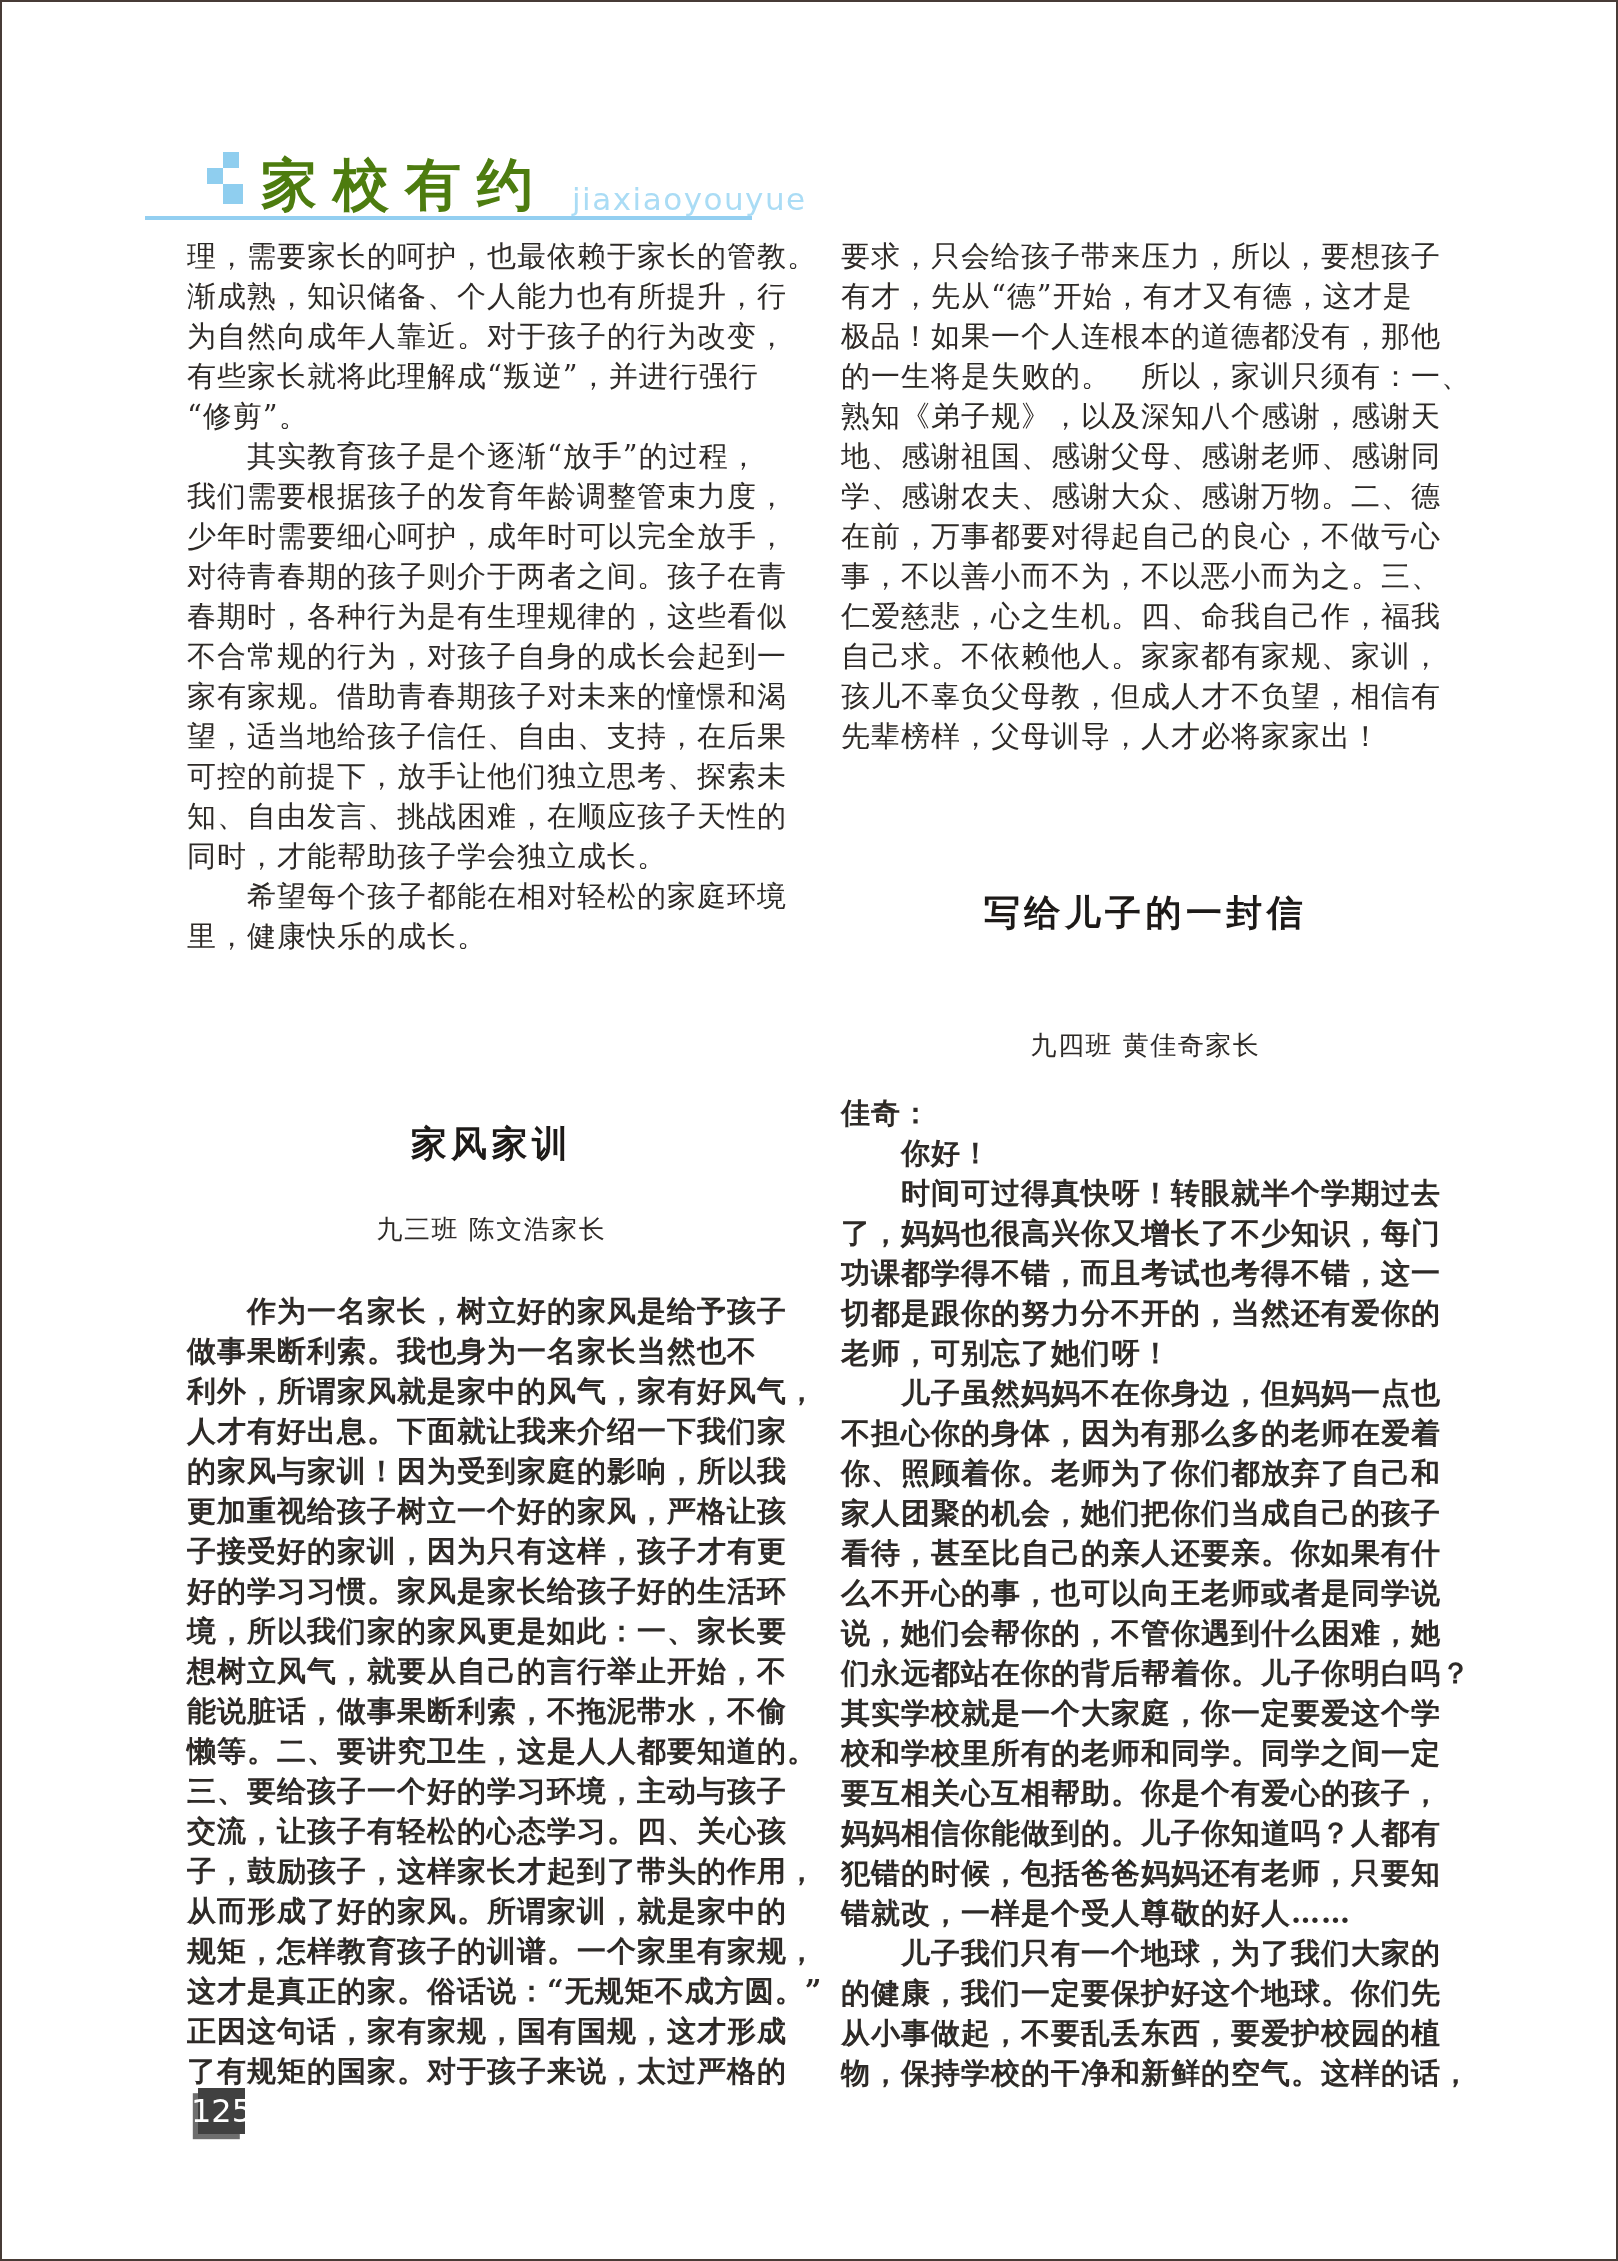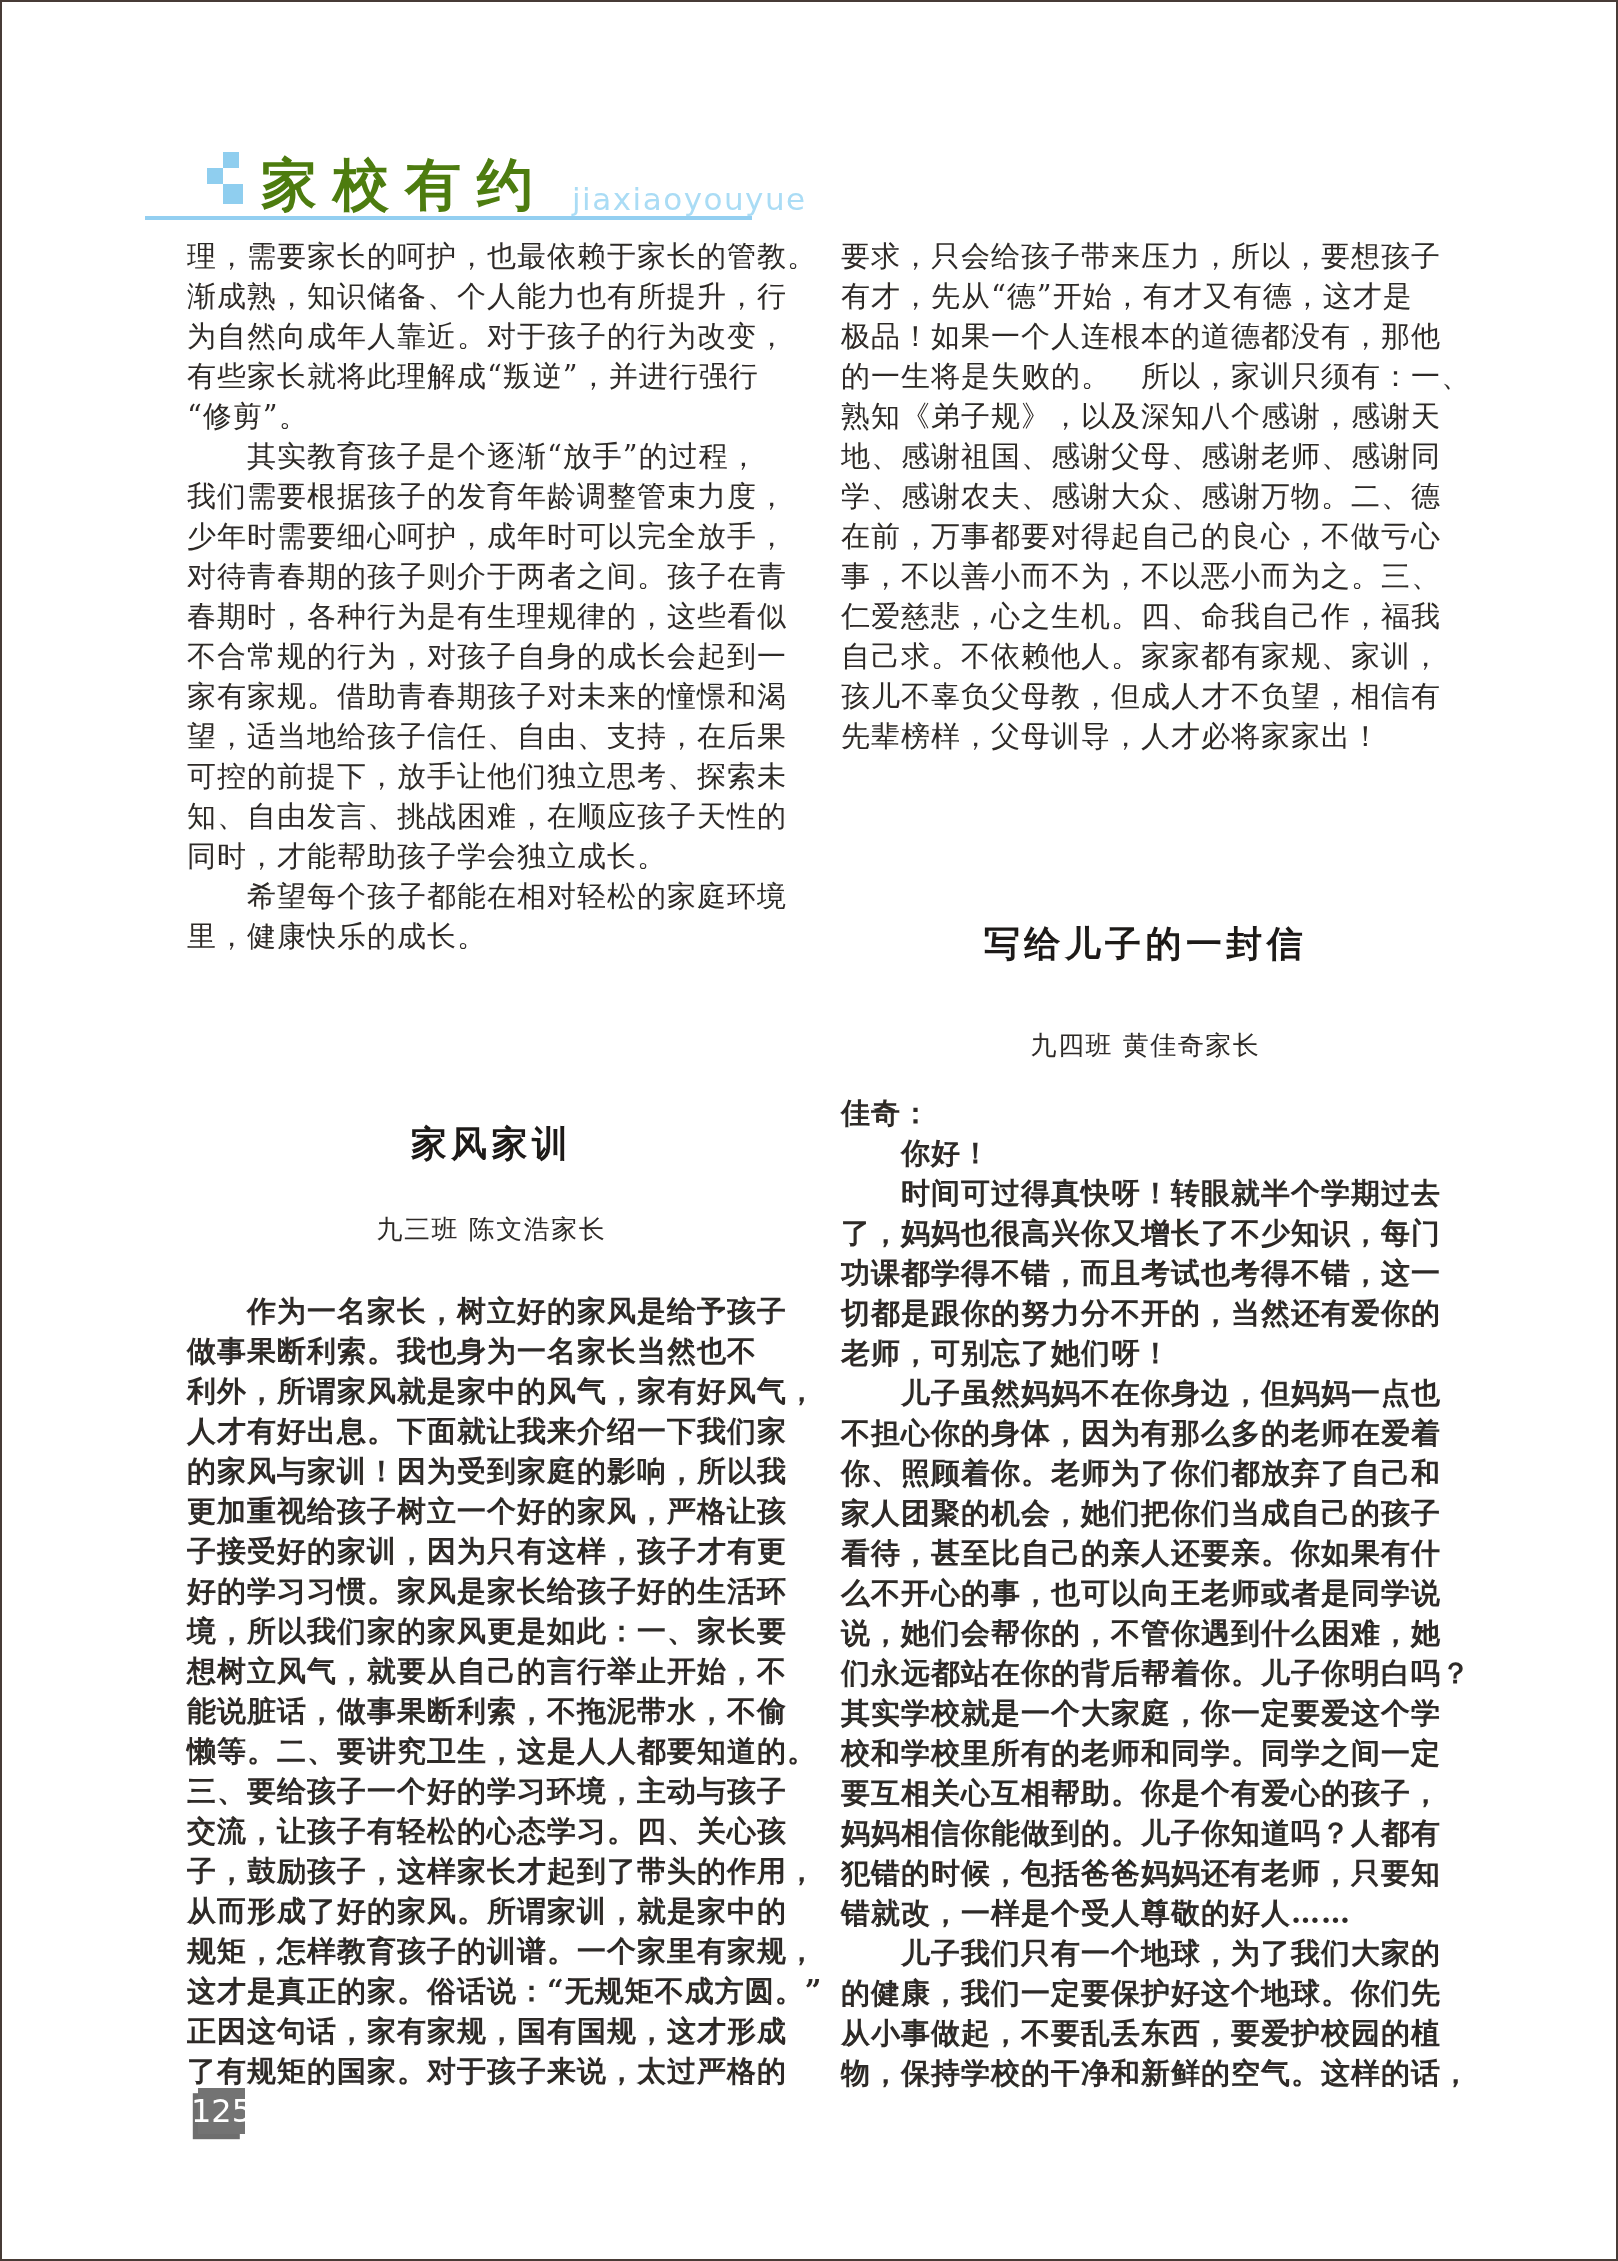--- a/index.html
+++ b/index.html
@@ -44,21 +44,21 @@
     letter-spacing:4.4px;margin:0;
   }
   .article-byline{
     position:absolute;left:0;width:100%;height:34px;line-height:34px;
     text-align:center;font-size:26px;letter-spacing:1.5px;color:#2e2a27;margin-top:36px;
   }
   .abs{position:absolute;left:0;width:100%;font-weight:bold;}
   
   .page-badge{
     position:absolute;left:196px;top:2086px;width:47px;height:46px;
-    background:#737373;box-shadow:-5.2px 5.2px 0 0 #6e6e6e;
+    background:#404040;box-shadow:-5.2px 5.2px 0 0 #6e6e6e;
   }
   .page-badge .num{
     width:100%;height:100%;display:flex;align-items:center;justify-content:center;
     font-family:"DejaVu Sans", sans-serif;font-size:32px;color:#ffffff;letter-spacing:0;
   }
 </style>
 </head>
 <body>
 
 <div class="page">
@@ -134,21 +134,21 @@
         <div class="tline">地、感谢祖国、感谢父母、感谢老师、感谢同</div>
         <div class="tline">学、感谢农夫、感谢大众、感谢万物。二、德</div>
         <div class="tline">在前，万事都要对得起自己的良心，不做亏心</div>
         <div class="tline">事，不以善小而不为，不以恶小而为之。三、</div>
         <div class="tline">仁爱慈悲，心之生机。四、命我自己作，福我</div>
         <div class="tline">自己求。不依赖他人。家家都有家规、家训，</div>
         <div class="tline">孩儿不辜负父母教，但成人才不负望，相信有</div>
         <div class="tline">先辈榜样，父母训导，人才必将家家出！</div>
       </div>
 
-    <h2 class="article-title" style="top:681px">写给儿子的一封信</h2>
+    <h2 class="article-title" style="top:650px">写给儿子的一封信</h2>
     <div class="article-byline" style="top:756px">九四班 黄佳奇家长</div>
     <div class="abs" style="top:857px">
         <div class="tline">佳奇：</div>
         <div class="tline">　　你好！</div>
         <div class="tline">　　时间可过得真快呀！转眼就半个学期过去</div>
         <div class="tline">了，妈妈也很高兴你又增长了不少知识，每门</div>
         <div class="tline">功课都学得不错，而且考试也考得不错，这一</div>
         <div class="tline">切都是跟你的努力分不开的，当然还有爱你的</div>
         <div class="tline">老师，可别忘了她们呀！</div>
         <div class="tline">　　儿子虽然妈妈不在你身边，但妈妈一点也</div>

